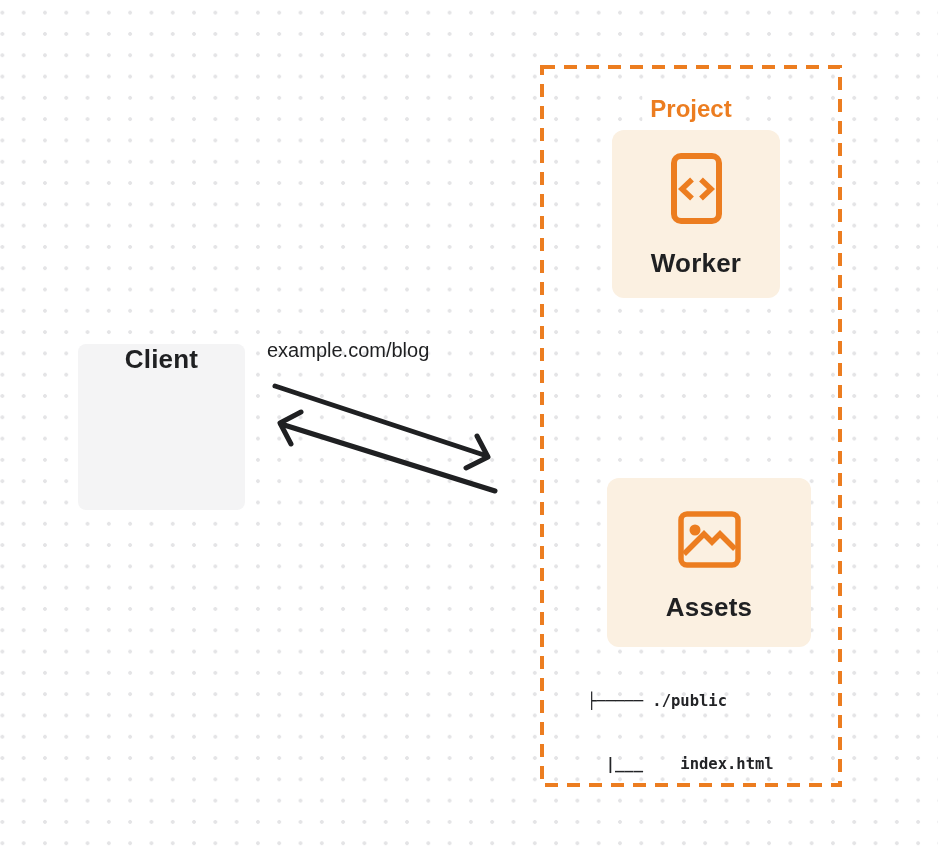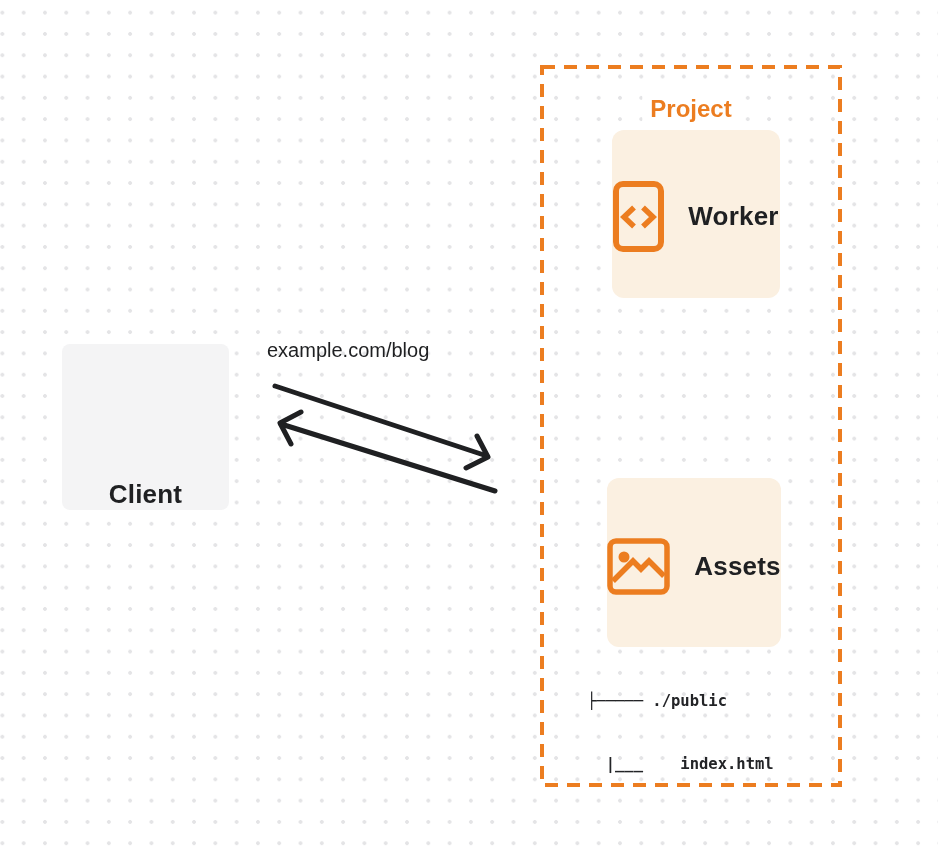--- a/index.html
+++ b/index.html
@@ -36,28 +36,28 @@
     stroke: var(--ink, #1f2022);
     stroke-width: 5;
     fill: none;
     stroke-linecap: round;
     stroke-linejoin: round;
   }
 
   
   .client-box {
     position: absolute;
-    left: 62px;
+    left: 78px;
     top: 344px;
     width: 167px;
     height: 166px;
     background: var(--client-bg, #f4f4f5);
     border-radius: 8px;
     display: flex;
-    align-items: flex-end;
+    align-items: flex-start;
     justify-content: center;
   }
   .node-label {
     font-size: 26px;
     font-weight: 700;
     color: var(--ink, #1f2022);
     letter-spacing: 0.2px;
   }
 
   
@@ -98,27 +98,27 @@
     white-space: nowrap;
     margin-top: 44px;
   }
 
   
   .card {
     position: absolute;
     background: var(--card-bg, #fbf0e1);
     border-radius: 12px;
     display: flex;
-    flex-direction: row;
+    flex-direction: column;
     align-items: center;
     justify-content: center;
     gap: 24px;
   }
   .worker-card { left: 72px; top: 65px;  width: 168px; height: 168px; padding-top: 4px; box-sizing: border-box; }
-  .assets-card { left: 67px; top: 413px; width: 174px; height: 169px; padding-top: 8px; box-sizing: border-box; }
+  .assets-card { left: 67px; top: 413px; width: 204px; height: 169px; padding-top: 8px; box-sizing: border-box; }
   .card-icon { color: var(--accent, #ec7d20); display: block; }
 
   
   .tree {
     position: absolute;
     left: 47px;
     top: 584px;
     margin: 0;
     font-family: "DejaVu Sans Mono", monospace;
     font-size: 15.5px;

